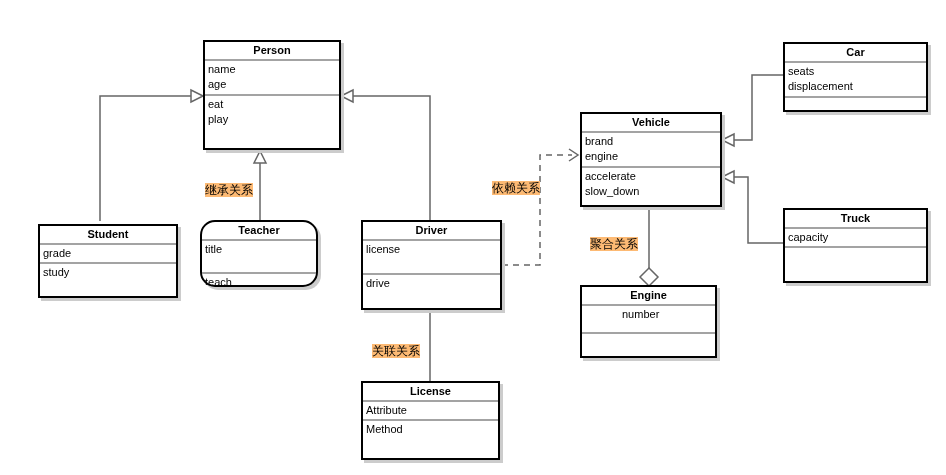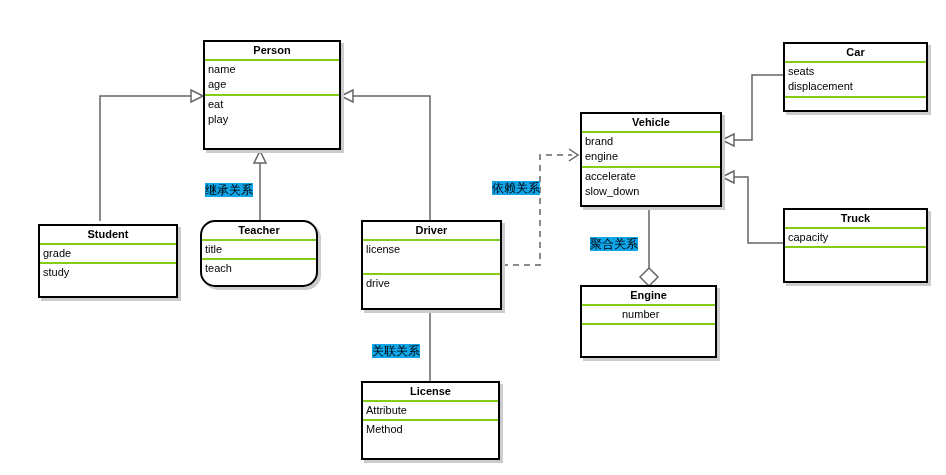--- a/index.html
+++ b/index.html
@@ -36,37 +36,37 @@
   .uml-title {
     flex: 0 0 auto;
     height: 17px;
     line-height: 17px;
     text-align: center;
     font-weight: bold;
     white-space: nowrap;
     overflow: hidden;
   }
   .uml-compartment {
-    border-top: 2px solid #84cc16;
+    border-top: 2px solid #a3a3a3;
     box-sizing: border-box;
     padding: 1px 3px 0 3px;
     overflow: hidden;
   }
   .uml-attrs { flex: 0 0 auto; }
   .uml-methods { flex: 1 1 auto; }
   .uml-line {
     line-height: 15px;
     white-space: nowrap;
   }
   .edge-label {
     position: absolute;
     font-size: 12px;
     line-height: 14px;
     color: #000000;
-    background: #0ea5e9;
+    background: #fdba74;
     white-space: nowrap;
   }
 </style>
 </head>
 <body>
 
 <div id="canvas">
 
   <svg id="edges" width="946" height="475" viewBox="0 0 946 475" fill="none" stroke="#666666" stroke-width="1.5">
 
@@ -127,21 +127,21 @@
     <div class="uml-compartment uml-attrs" style="height:19px;">
       <div class="uml-line">grade</div>
     </div>
     <div class="uml-compartment uml-methods">
       <div class="uml-line">study</div>
     </div>
   </div>
 
   <div class="uml-class" style="left:200px; top:220px; width:118px; height:67px;border-radius:15px;">
     <div class="uml-title">Teacher</div>
-    <div class="uml-compartment uml-attrs" style="height:19px;">
+    <div class="uml-compartment uml-attrs" style="height:33px;">
       <div class="uml-line">title</div>
     </div>
     <div class="uml-compartment uml-methods">
       <div class="uml-line">teach</div>
     </div>
   </div>
 
   <div class="uml-class" style="left:361px; top:220px; width:141px; height:90px;">
     <div class="uml-title">Driver</div>
     <div class="uml-compartment uml-attrs" style="height:34px;">
@@ -169,21 +169,21 @@
       <div class="uml-line">engine</div>
     </div>
     <div class="uml-compartment uml-methods">
       <div class="uml-line">accelerate</div>
       <div class="uml-line">slow_down</div>
     </div>
   </div>
 
   <div class="uml-class" style="left:580px; top:285px; width:137px; height:73px;">
     <div class="uml-title">Engine</div>
-    <div class="uml-compartment uml-attrs" style="height:19px;padding-left:40px;">
+    <div class="uml-compartment uml-attrs" style="height:28px;padding-left:40px;">
       <div class="uml-line">number</div>
     </div>
     <div class="uml-compartment uml-methods"></div>
   </div>
 
   <div class="uml-class" style="left:783px; top:42px; width:145px; height:70px;">
     <div class="uml-title">Car</div>
     <div class="uml-compartment uml-attrs" style="height:35px;">
       <div class="uml-line">seats</div>
       <div class="uml-line">displacement</div>

